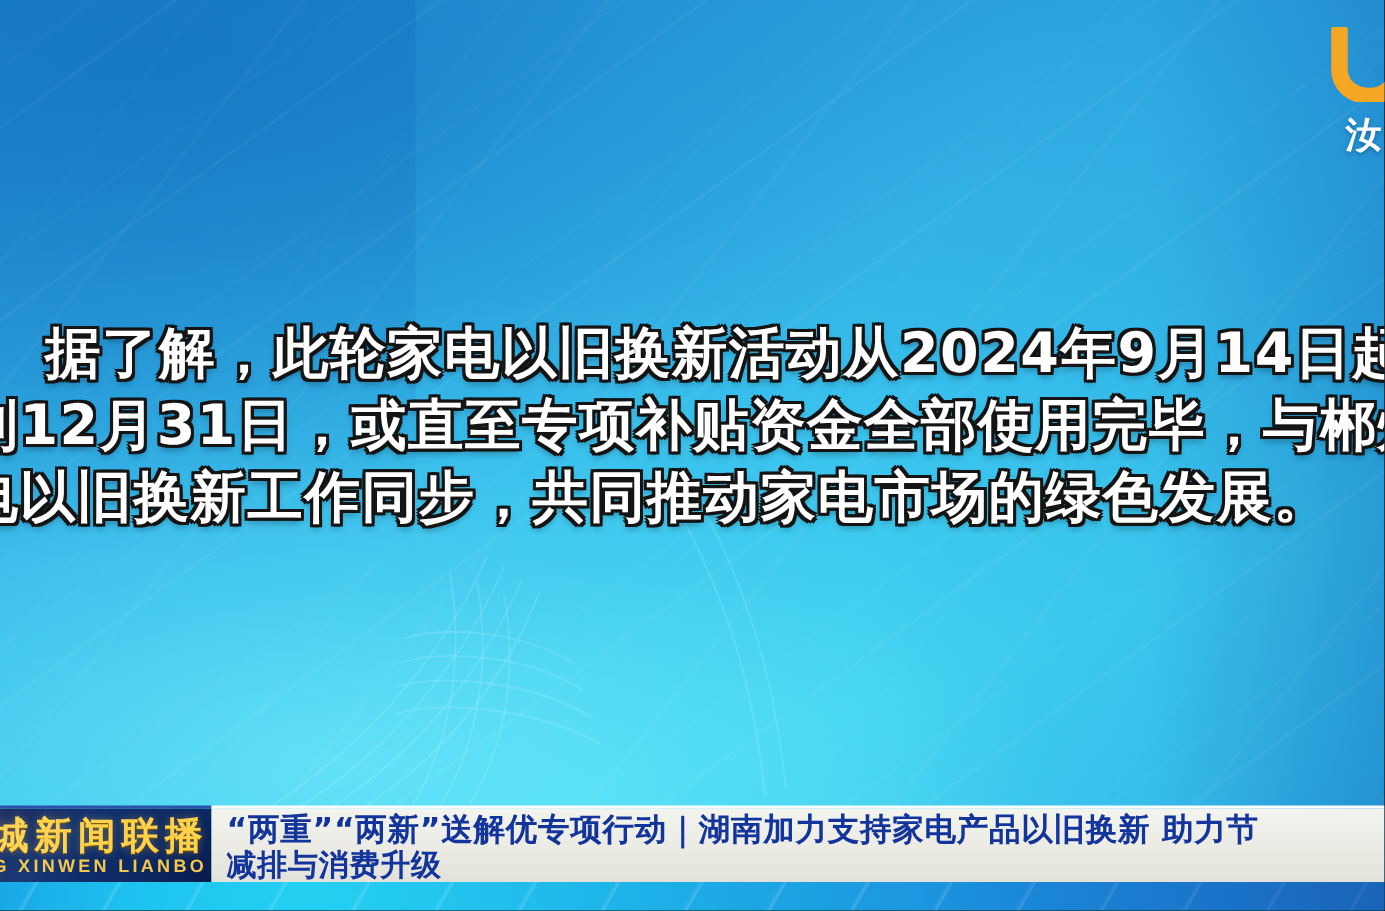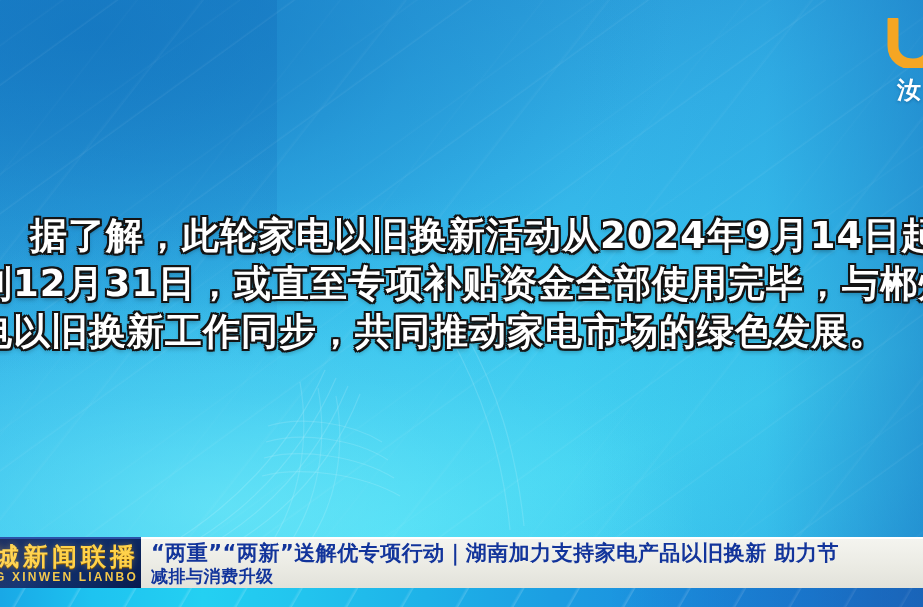--- a/index.html
+++ b/index.html
@@ -215,21 +215,21 @@
   }
   .ticker-line {
     font-family: "DejaVu Sans", "Liberation Sans", sans-serif;
     font-size: 21px;
     font-weight: 700;
     line-height: 23px;
     color: #12349b;
     white-space: nowrap;
     letter-spacing: 0.5px;
   }
-  .ticker-line.t2 { font-size: 17px; }
+  .ticker-line.t2 { font-size: 20px; }
 
   
   .bottom-strip {
     position: absolute;
     left: 0;
     top: 588px;
     width: 923px;
     height: 19px;
     background: linear-gradient(90deg,
       #19a8e6 0%, #1ec3f0 10%, #24d0f2 22%, #22c4ee 33%,

